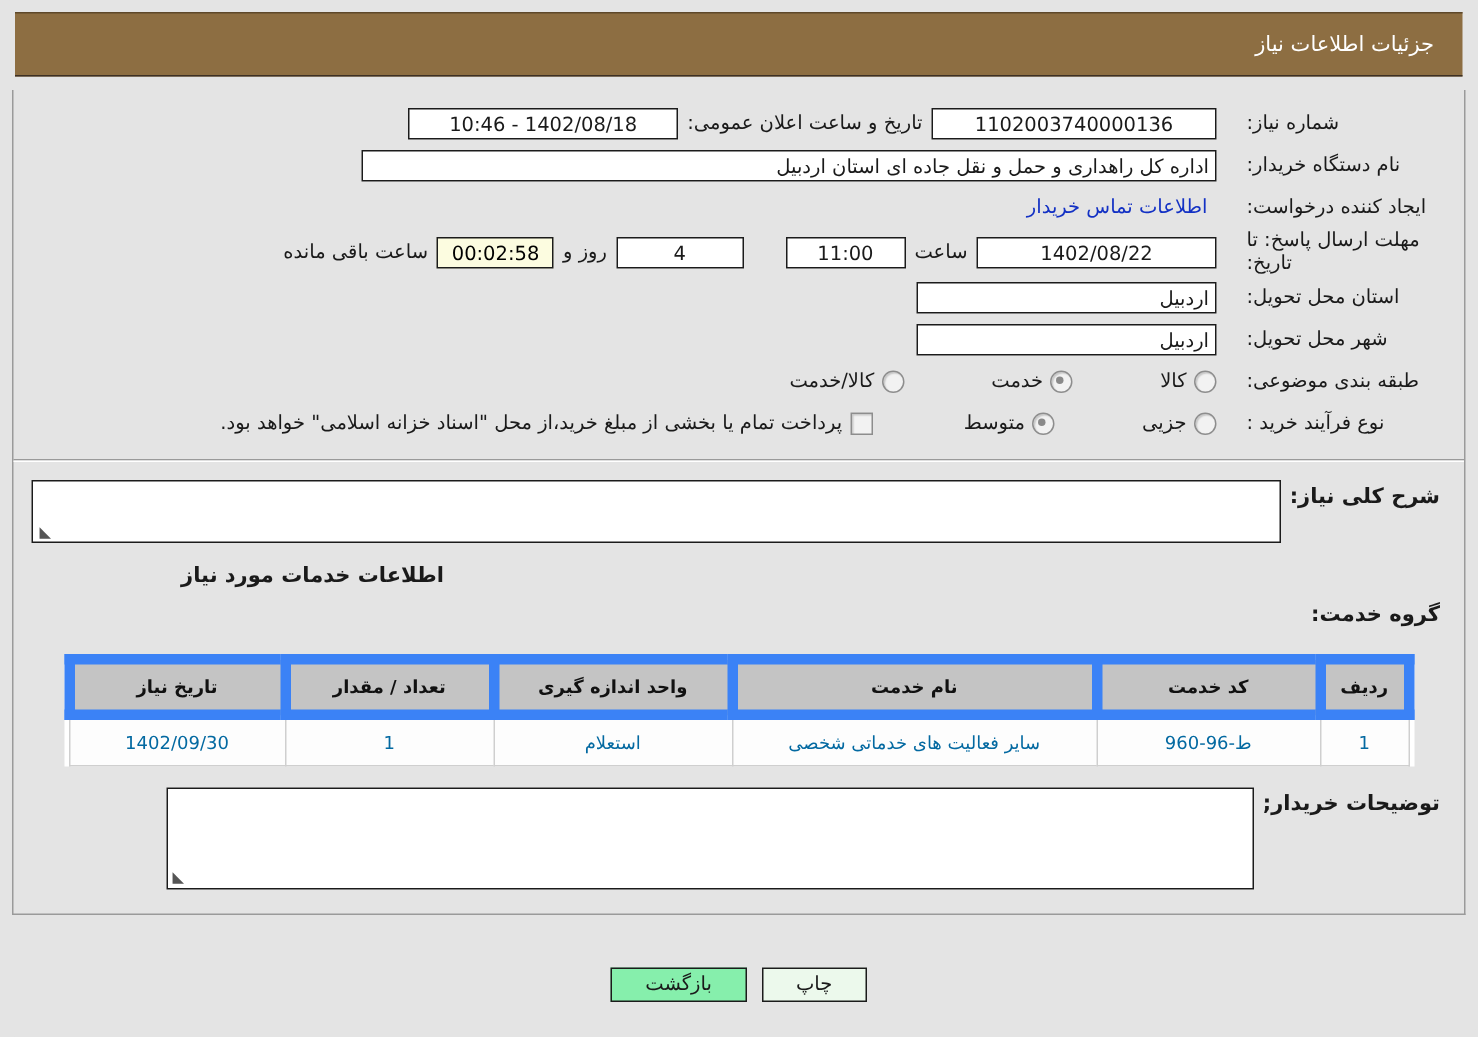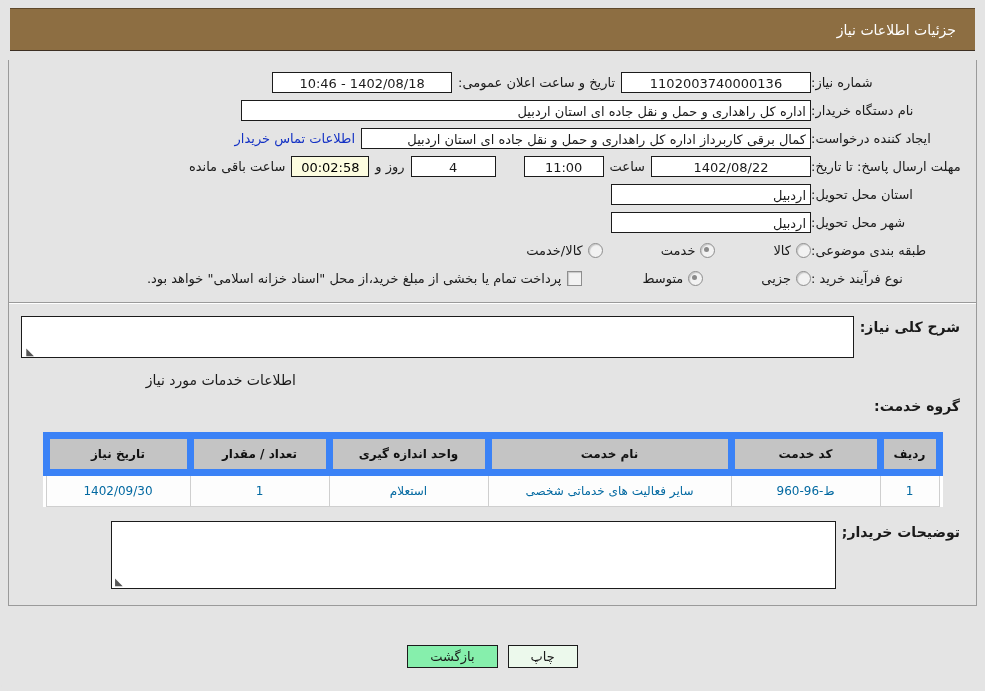--- a/index.html
+++ b/index.html
@@ -62,21 +62,21 @@
     display: flex;
     align-items: center;
     justify-content: flex-start;
     min-height: 26px;
     padding: 1px 0;
   }
   .lbl {
     font-size: 13px;
     color: #1a1a1a;
     text-align: left;
-    padding-left: 0;
+    padding-left: 20px;
     box-sizing: border-box;
     white-space: nowrap;
   }
   .lbl-w { width: 165px; }
   .fld {
     background: #ffffff;
     border: 1px solid #1b1b1b;
     height: 21px;
     line-height: 21px;
     font-size: 13px;
@@ -180,21 +180,21 @@
   .ta .grip {
     position: absolute;
     left: 3px; bottom: 1px;
     width: 9px; height: 9px;
     color: #555;
     font-size: 10px;
     line-height: 9px;
   }
   .subhead {
     font-size: 14px;
-    font-weight: normal;
+    font-weight: bold;
     color: #1a1a1a;
     margin: 14px 20px 10px 0;
     text-align: right;
     padding-right: 660px;
   }
   .svcrow { display: flex; align-items: center; padding: 0 16px 0 12px; margin-top: 6px; }
   .svcrow .biglbl { padding-top: 0; }
   .svcfld {
     flex: 1;
     background: #ffffff;
@@ -301,21 +301,20 @@
         <div class="fld" style="width:180px">1402/08/18 - 10:46</div>
       </div>
 
       <div class="row">
         <div class="lbl lbl-w">نام دستگاه خریدار:</div>
         <div class="fld rt" style="width:570px">اداره کل راهداری و حمل و نقل جاده ای استان اردبیل</div>
       </div>
 
       <div class="row">
         <div class="lbl lbl-w">ایجاد کننده درخواست:</div>
-        <div class="fld rt" style="width:450px">کمال برقی کاربرداز اداره کل راهداری و حمل و نقل جاده ای استان اردبیل</div>
         <a class="link">اطلاعات تماس خریدار</a>
       </div>
 
       <div class="row">
         <div class="lbl lbl-w" style="line-height:15px;white-space:normal;">مهلت ارسال پاسخ: تا تاریخ:</div>
         <div class="fld" style="width:160px">1402/08/22</div>
         <div class="inline-lbl">ساعت</div>
         <div class="fld" style="width:80px">11:00</div>
         <div class="fld" style="width:85px;margin-right:28px">4</div>
         <div class="inline-lbl">روز و</div>

